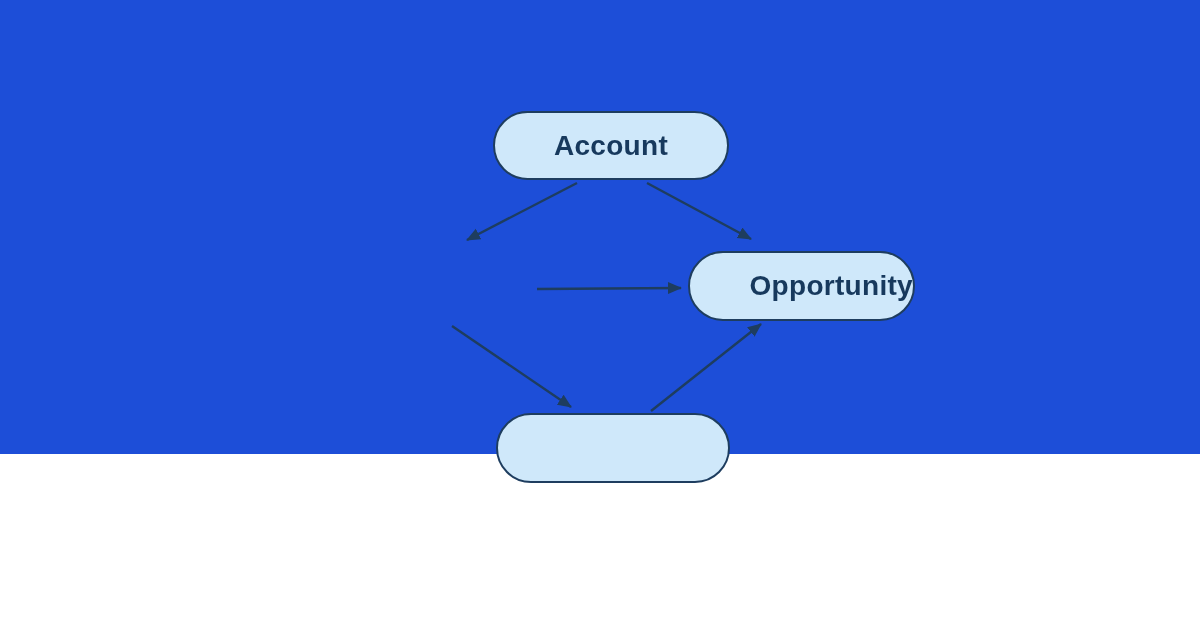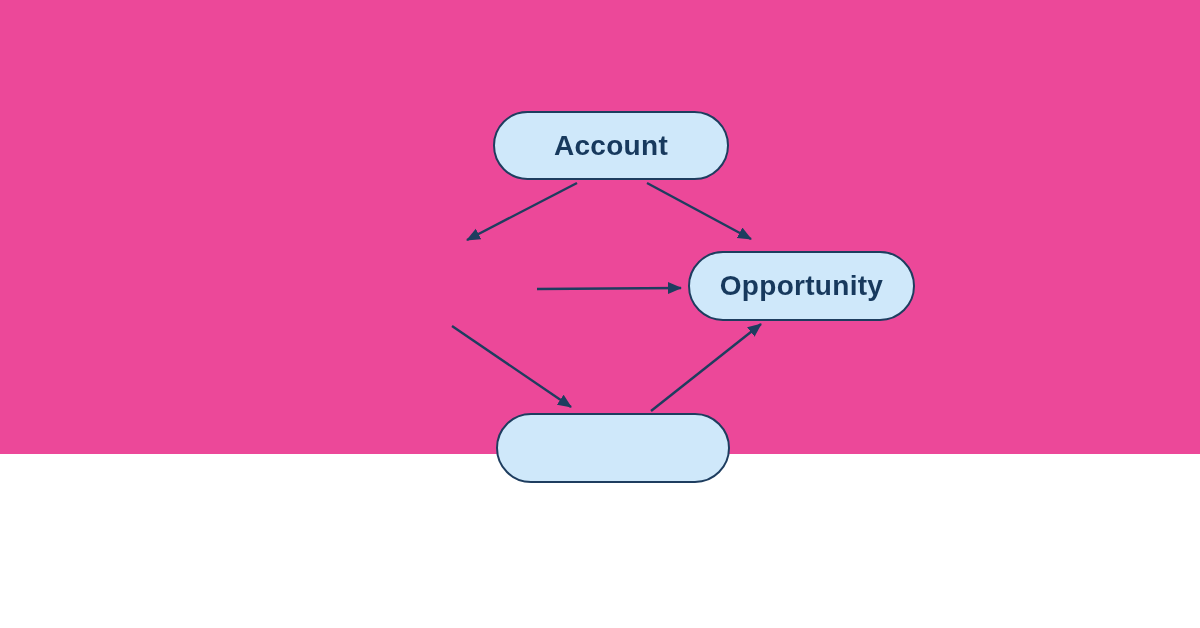--- a/index.html
+++ b/index.html
@@ -7,21 +7,21 @@
     padding: 0;
     width: 1200px;
     height: 628px;
     background: #ffffff;
     overflow: hidden;
   }
   .canvas {
     position: relative;
     width: 1200px;
     height: 454px;
-    background: #ec4899;
+    background: #1d4ed8;
   }
   .edges {
     position: absolute;
     left: 0;
     top: 0;
     width: 1200px;
     height: 628px;
     pointer-events: none;
   }
   .node {
@@ -34,21 +34,21 @@
     align-items: center;
     justify-content: center;
     font-family: "Liberation Sans", sans-serif;
     font-weight: bold;
     font-size: 28px;
     color: #17395d;
     letter-spacing: 0.3px;
   }
   #node-account     { left: 493px; top: 111px; width: 236px; height: 69px; }
   #node-contact     { left: 307px; top: 254px; width: 228px; height: 70px; }
-  #node-opportunity { left: 688px; top: 251px; width: 227px; height: 70px; }
+  #node-opportunity { left: 688px; top: 251px; width: 227px; height: 70px; justify-content: flex-end; }
   #node-unlabeled   { left: 496px; top: 413px; width: 234px; height: 70px; }
 </style>
 </head>
 <body>
 
 <div class="canvas">
 
   <svg class="edges" viewBox="0 0 1200 628" xmlns="http://www.w3.org/2000/svg">
     <defs>
       <marker id="arrowhead" markerUnits="userSpaceOnUse" markerWidth="16" markerHeight="14" refX="13" refY="6" orient="auto">

